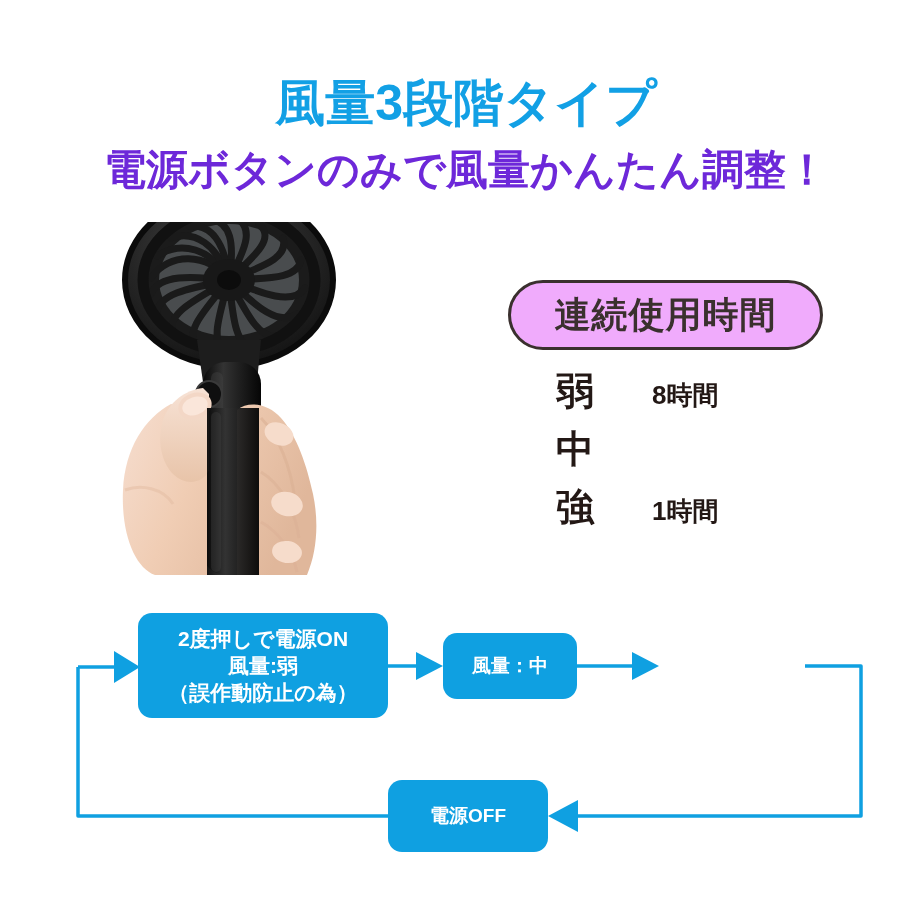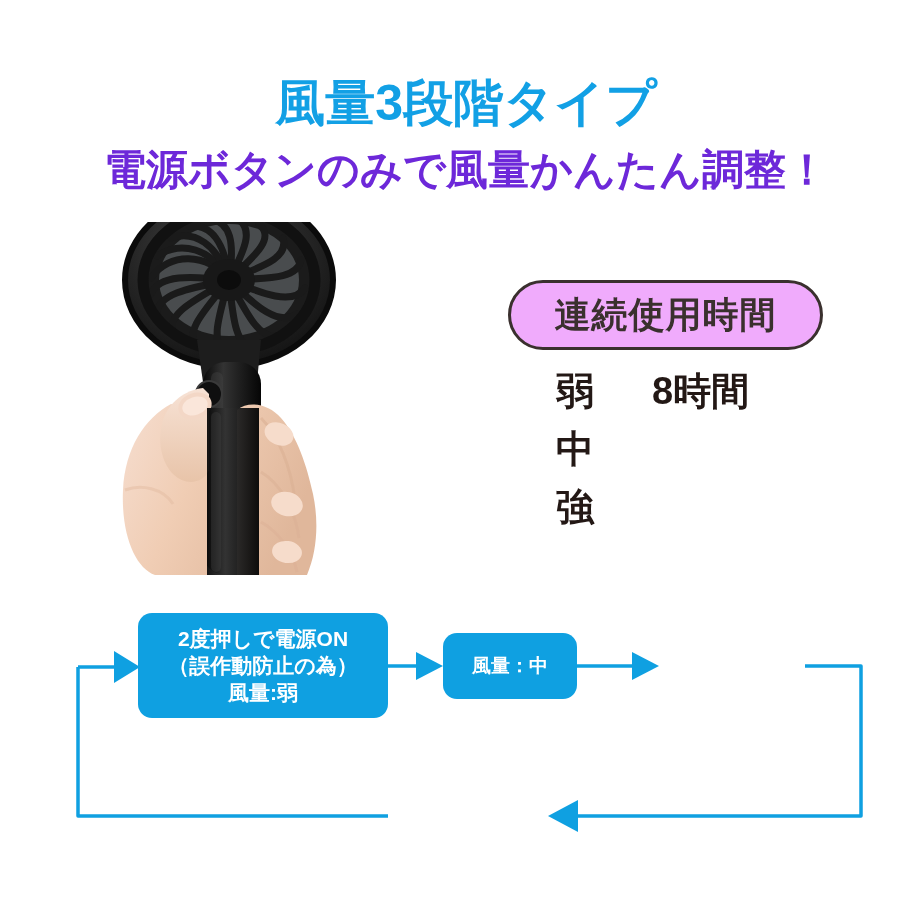--- a/index.html
+++ b/index.html
@@ -63,21 +63,21 @@
     height:58px;
     justify-content:flex-start;
     padding-left:48px;
     box-sizing:border-box;
   }
   .dur-level{
     font-size:38px;font-weight:bold;color:#231815;
     width:96px;flex:none;line-height:46px;
   }
   .dur-value{
-    font-size:38px;font-weight:bold;color:#231815;
+    font-size:26px;font-weight:bold;color:#231815;
     line-height:46px;white-space:nowrap;
   }
 
   
   .flow{
     position:absolute;left:0;top:595px;width:900px;height:290px;
   }
   .flow svg{position:absolute;left:0;top:0;}
 
   .fbox{
@@ -210,20 +210,21 @@
   <div class="durations">
     <div class="dur-row">
       <span class="dur-level">弱</span>
       <span class="dur-value">8時間</span>
     </div>
     <div class="dur-row">
       <span class="dur-level">中</span>
     </div>
     <div class="dur-row">
       <span class="dur-level">強</span>
+      <span class="dur-value">1時間</span>
     </div>
   </div>
 
   <div class="flow">
 
     <svg width="900" height="290" viewBox="0 0 900 290">
       <g stroke="#0FA0E1" stroke-width="3.5" fill="none">
 
         <path d="M372 221 L62 221 L62 72" stroke-linejoin="round"></path>
 
@@ -243,27 +244,32 @@
 
         <polygon points="616,57 616,85 643,71"></polygon>
 
         <polygon points="562,205 562,237 532,221"></polygon>
       </g>
     </svg>
 
     <div class="fbox" id="box-on">
       <div class="lines">
         <div>2度押しで電源ON</div>
+        <div>風量:弱</div>
         <div>（誤作動防止の為）</div>
-        <div>風量:弱</div>
       </div>
     </div>
 
     <div class="fbox single" id="box-mid">
       <div class="lines">
         <div>風量：中</div>
       </div>
     </div>
 
 
+    <div class="fbox single" id="box-off">
+      <div class="lines">
+        <div>電源OFF</div>
+      </div>
+    </div>
 
   </div>
 </div>
 
 </body></html>

